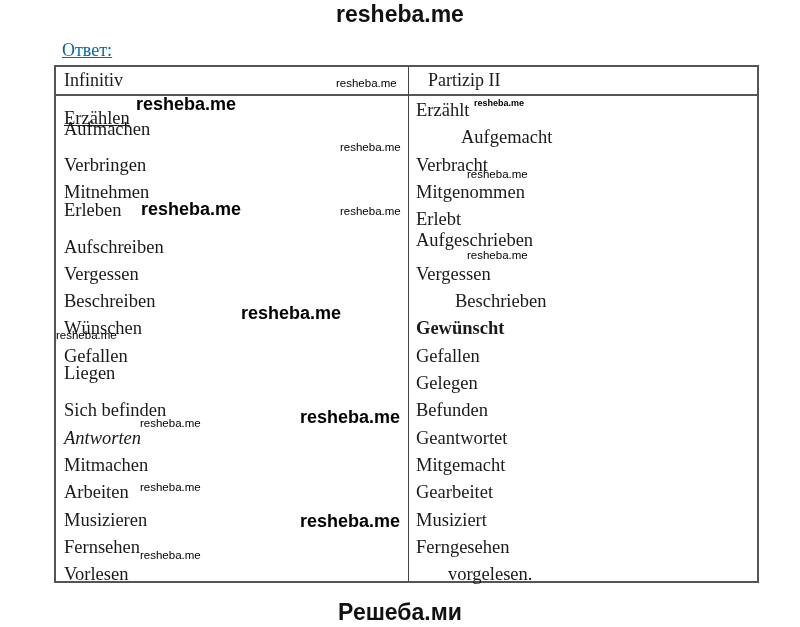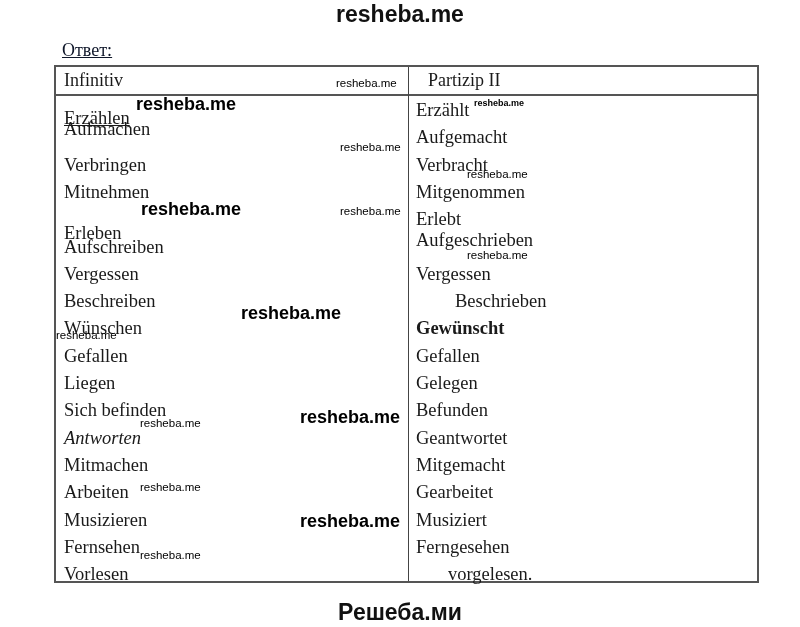--- a/index.html
+++ b/index.html
@@ -1,18 +1,18 @@
 <!DOCTYPE html>
 <html><head>
 <meta charset="utf-8">
 <style>
   html, body { margin: 0; padding: 0; background: #ffffff; }
   body { width: 800px; height: 627px; position: relative; overflow: hidden; font-family: "Liberation Serif", serif; color: #1a1a1a; }
   .site-top { position: absolute; top: 0; left: 0; width: 800px; text-align: center; font-family: "Liberation Sans", sans-serif; font-weight: bold; font-size: 23px; line-height: 28px; color: #111; }
-  .answer-label { position: absolute; left: 62px; top: 40px; font-size: 18px; text-decoration: underline; color: #0f172a; }
+  .answer-label { position: absolute; left: 62px; top: 40px; font-size: 18px; text-decoration: underline; color: #0369a1; }
   .table { position: absolute; left: 54px; top: 65px; width: 705px; height: 518px; border: 2px solid #555; box-sizing: border-box; }
   .col-divider { position: absolute; left: 352px; top: 0; bottom: 0; border-left: 1.5px solid #444; }
   .header-line { position: absolute; left: 0; right: 0; top: 27px; border-top: 2px solid #555; }
   .th { position: absolute; top: 2px; font-size: 18px; line-height: 22px; }
   .th.c1 { left: 8px; } .th.c2 { left: 372px; }
   .rows { position: absolute; left: 0; right: 0; top: 32px; }
   .cell { position: absolute; font-size: 18.5px; line-height: 22px; white-space: nowrap; }
   .cell.c1 { left: 8px; } .cell.c2 { left: 360px; }
   .wm { position: absolute; font-family: "Liberation Sans", sans-serif; font-weight: bold; color: #000; white-space: nowrap; }
   .wm.big { font-size: 18px; }
@@ -28,38 +28,38 @@
 
 <div class="table">
   <div class="header-line"></div>
   <div class="col-divider"></div>
   <div class="th c1">Infinitiv</div>
   <div class="th c2">Partizip II</div>
   <div class="rows" id="rows">
       <div class="cell c1" style="top: 8px; text-decoration: underline;">Erzählen</div>
       <div class="cell c2" style="top: 0px;">Erzählt</div>
       <div class="cell c1" style="top: 19px;">Aufmachen</div>
-      <div class="cell c2" style="top: 27.3px;">Aufgemacht</div>
+      <div class="cell c2" style="top: 27.3px; margin-left: 45px;">Aufgemacht</div>
       <div class="cell c1" style="top: 54.6px;">Verbringen</div>
       <div class="cell c2" style="top: 54.6px;">Verbracht</div>
       <div class="cell c1" style="top: 81.9px;">Mitnehmen</div>
       <div class="cell c2" style="top: 81.9px;">Mitgenommen</div>
-      <div class="cell c1" style="top: 123px;">Erleben</div>
+      <div class="cell c1" style="top: 100px;">Erleben</div>
       <div class="cell c2" style="top: 109.2px;">Erlebt</div>
       <div class="cell c1" style="top: 136.5px; text-align: center;">Aufschreiben</div>
       <div class="cell c2" style="top: 130px;">Aufgeschrieben</div>
       <div class="cell c1" style="top: 163.8px;">Vergessen</div>
       <div class="cell c2" style="top: 163.8px;">Vergessen</div>
       <div class="cell c1" style="top: 191.1px;">Beschreiben</div>
       <div class="cell c2" style="top: 191.1px; margin-left: 39px;">Beschrieben</div>
       <div class="cell c1" style="top: 218.4px;">Wünschen</div>
       <div class="cell c2" style="top: 218.4px; font-weight: bold;">Gewünscht</div>
       <div class="cell c1" style="top: 245.7px;">Gefallen</div>
       <div class="cell c2" style="top: 245.7px;">Gefallen</div>
-      <div class="cell c1" style="top: 273px;">Liegen</div>
+      <div class="cell c1" style="top: 263px;">Liegen</div>
       <div class="cell c2" style="top: 273px;">Gelegen</div>
       <div class="cell c1" style="top: 300.3px;">Sich befinden</div>
       <div class="cell c2" style="top: 300.3px;">Befunden</div>
       <div class="cell c1" style="top: 327.6px; font-style: italic;">Antworten</div>
       <div class="cell c2" style="top: 327.6px;">Geantwortet</div>
       <div class="cell c1" style="top: 354.9px;">Mitmachen</div>
       <div class="cell c2" style="top: 354.9px;">Mitgemacht</div>
       <div class="cell c1" style="top: 382.2px;">Arbeiten</div>
       <div class="cell c2" style="top: 382.2px;">Gearbeitet</div>
       <div class="cell c1" style="top: 409.5px;">Musizieren</div>

